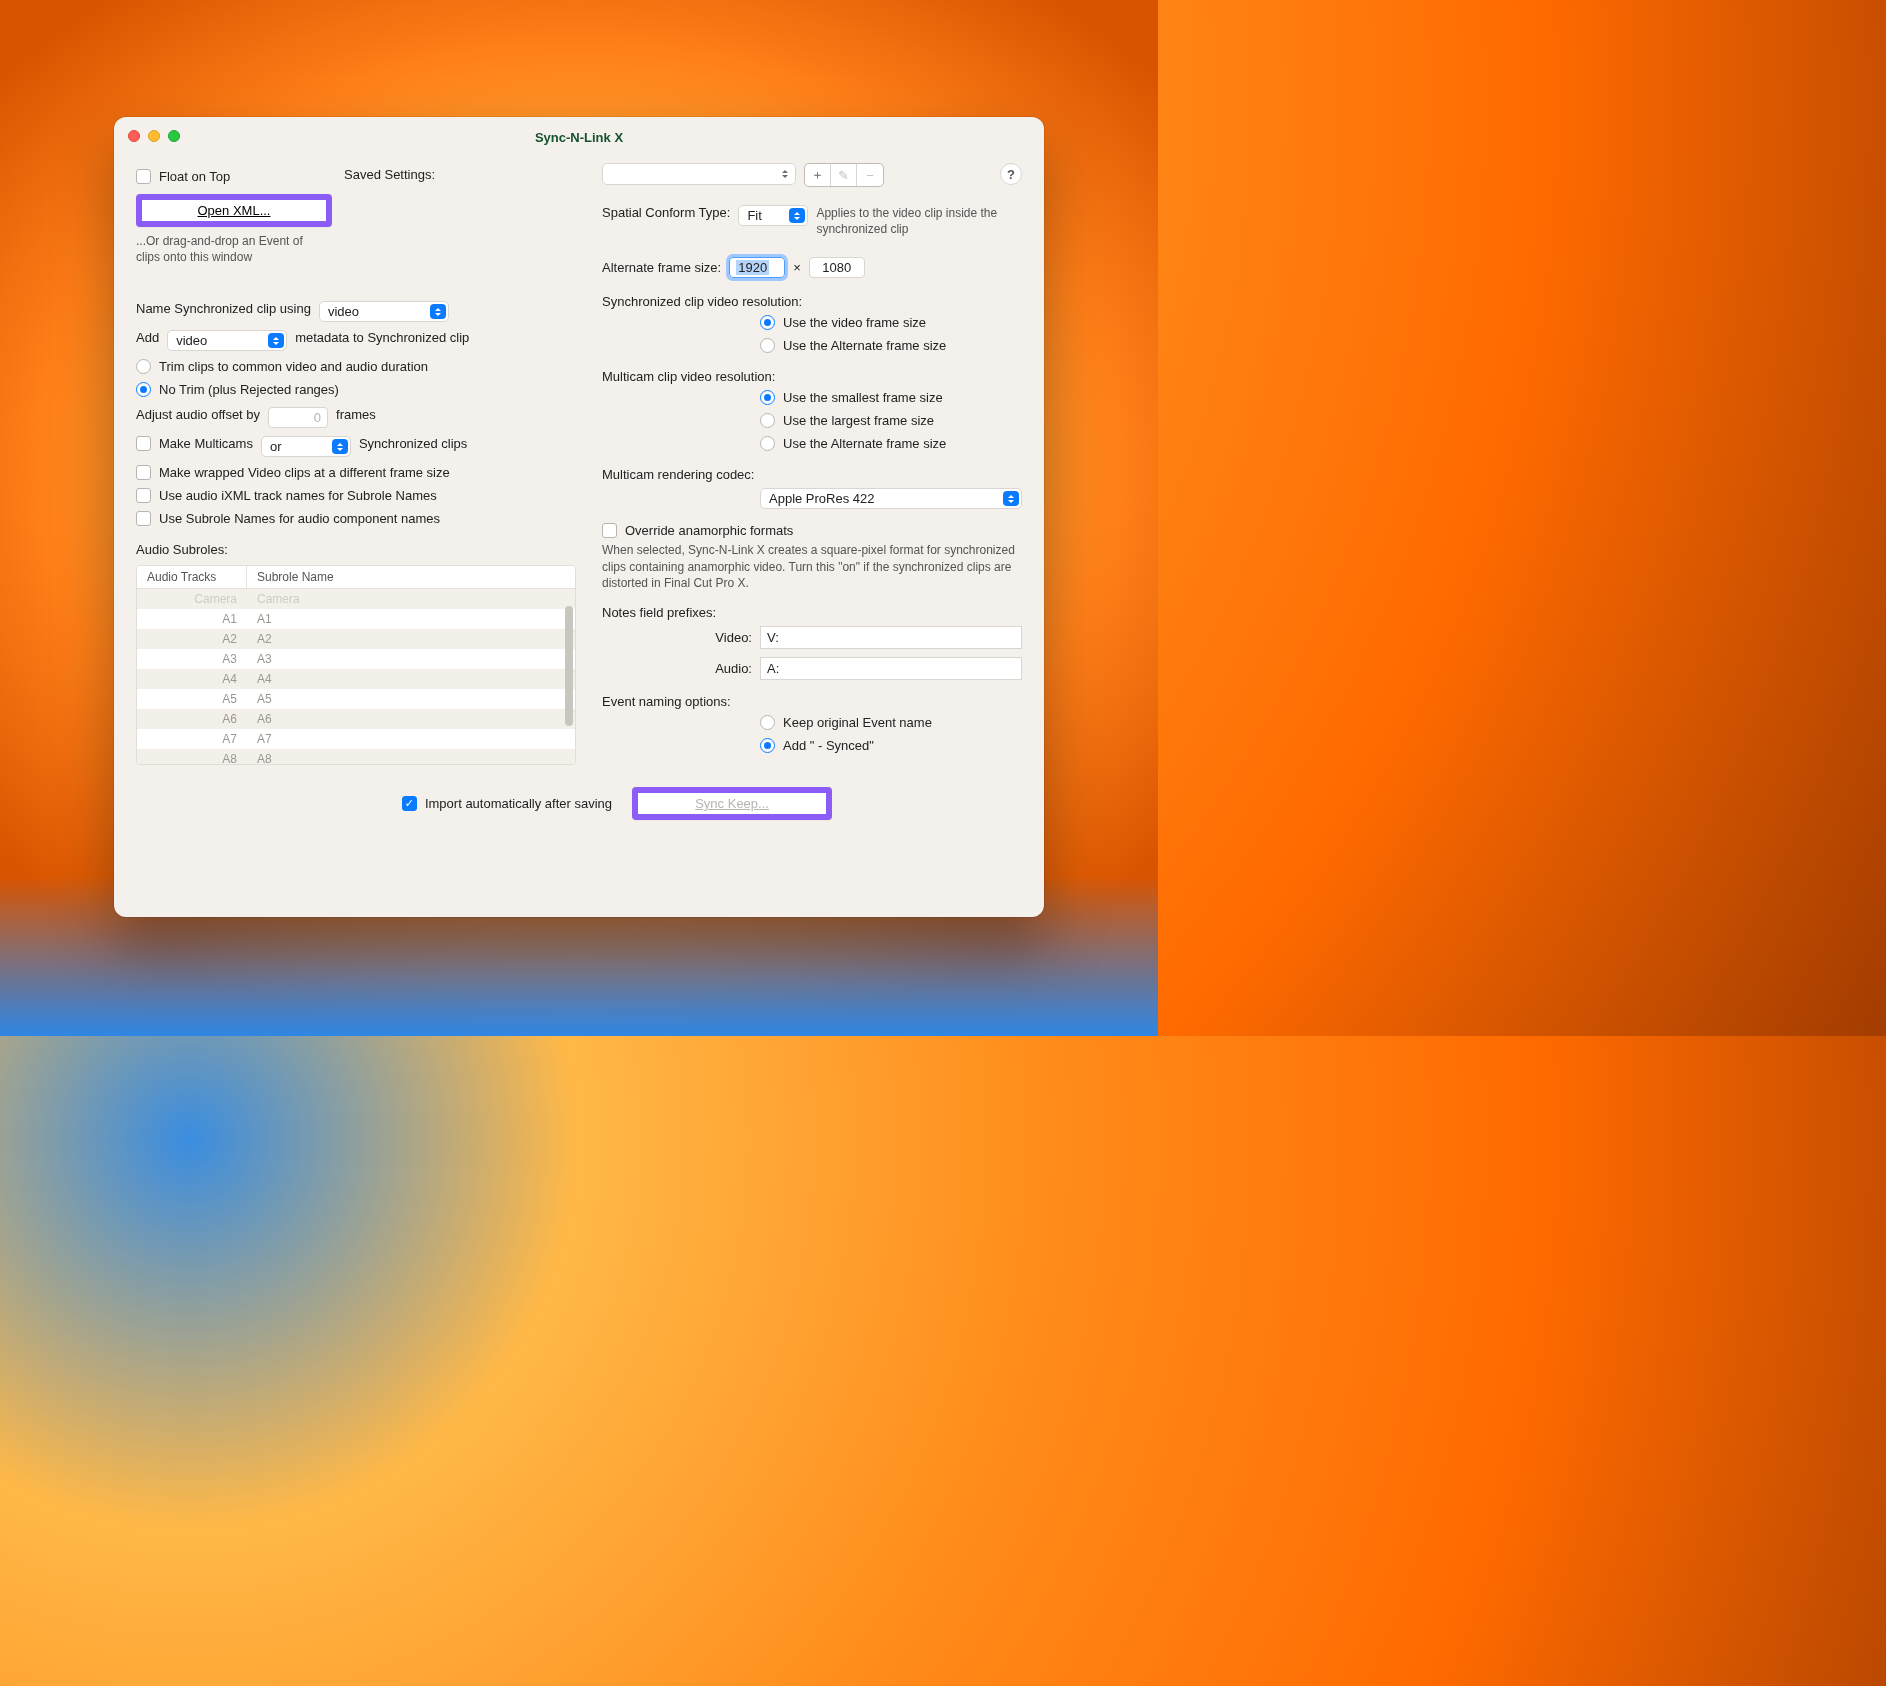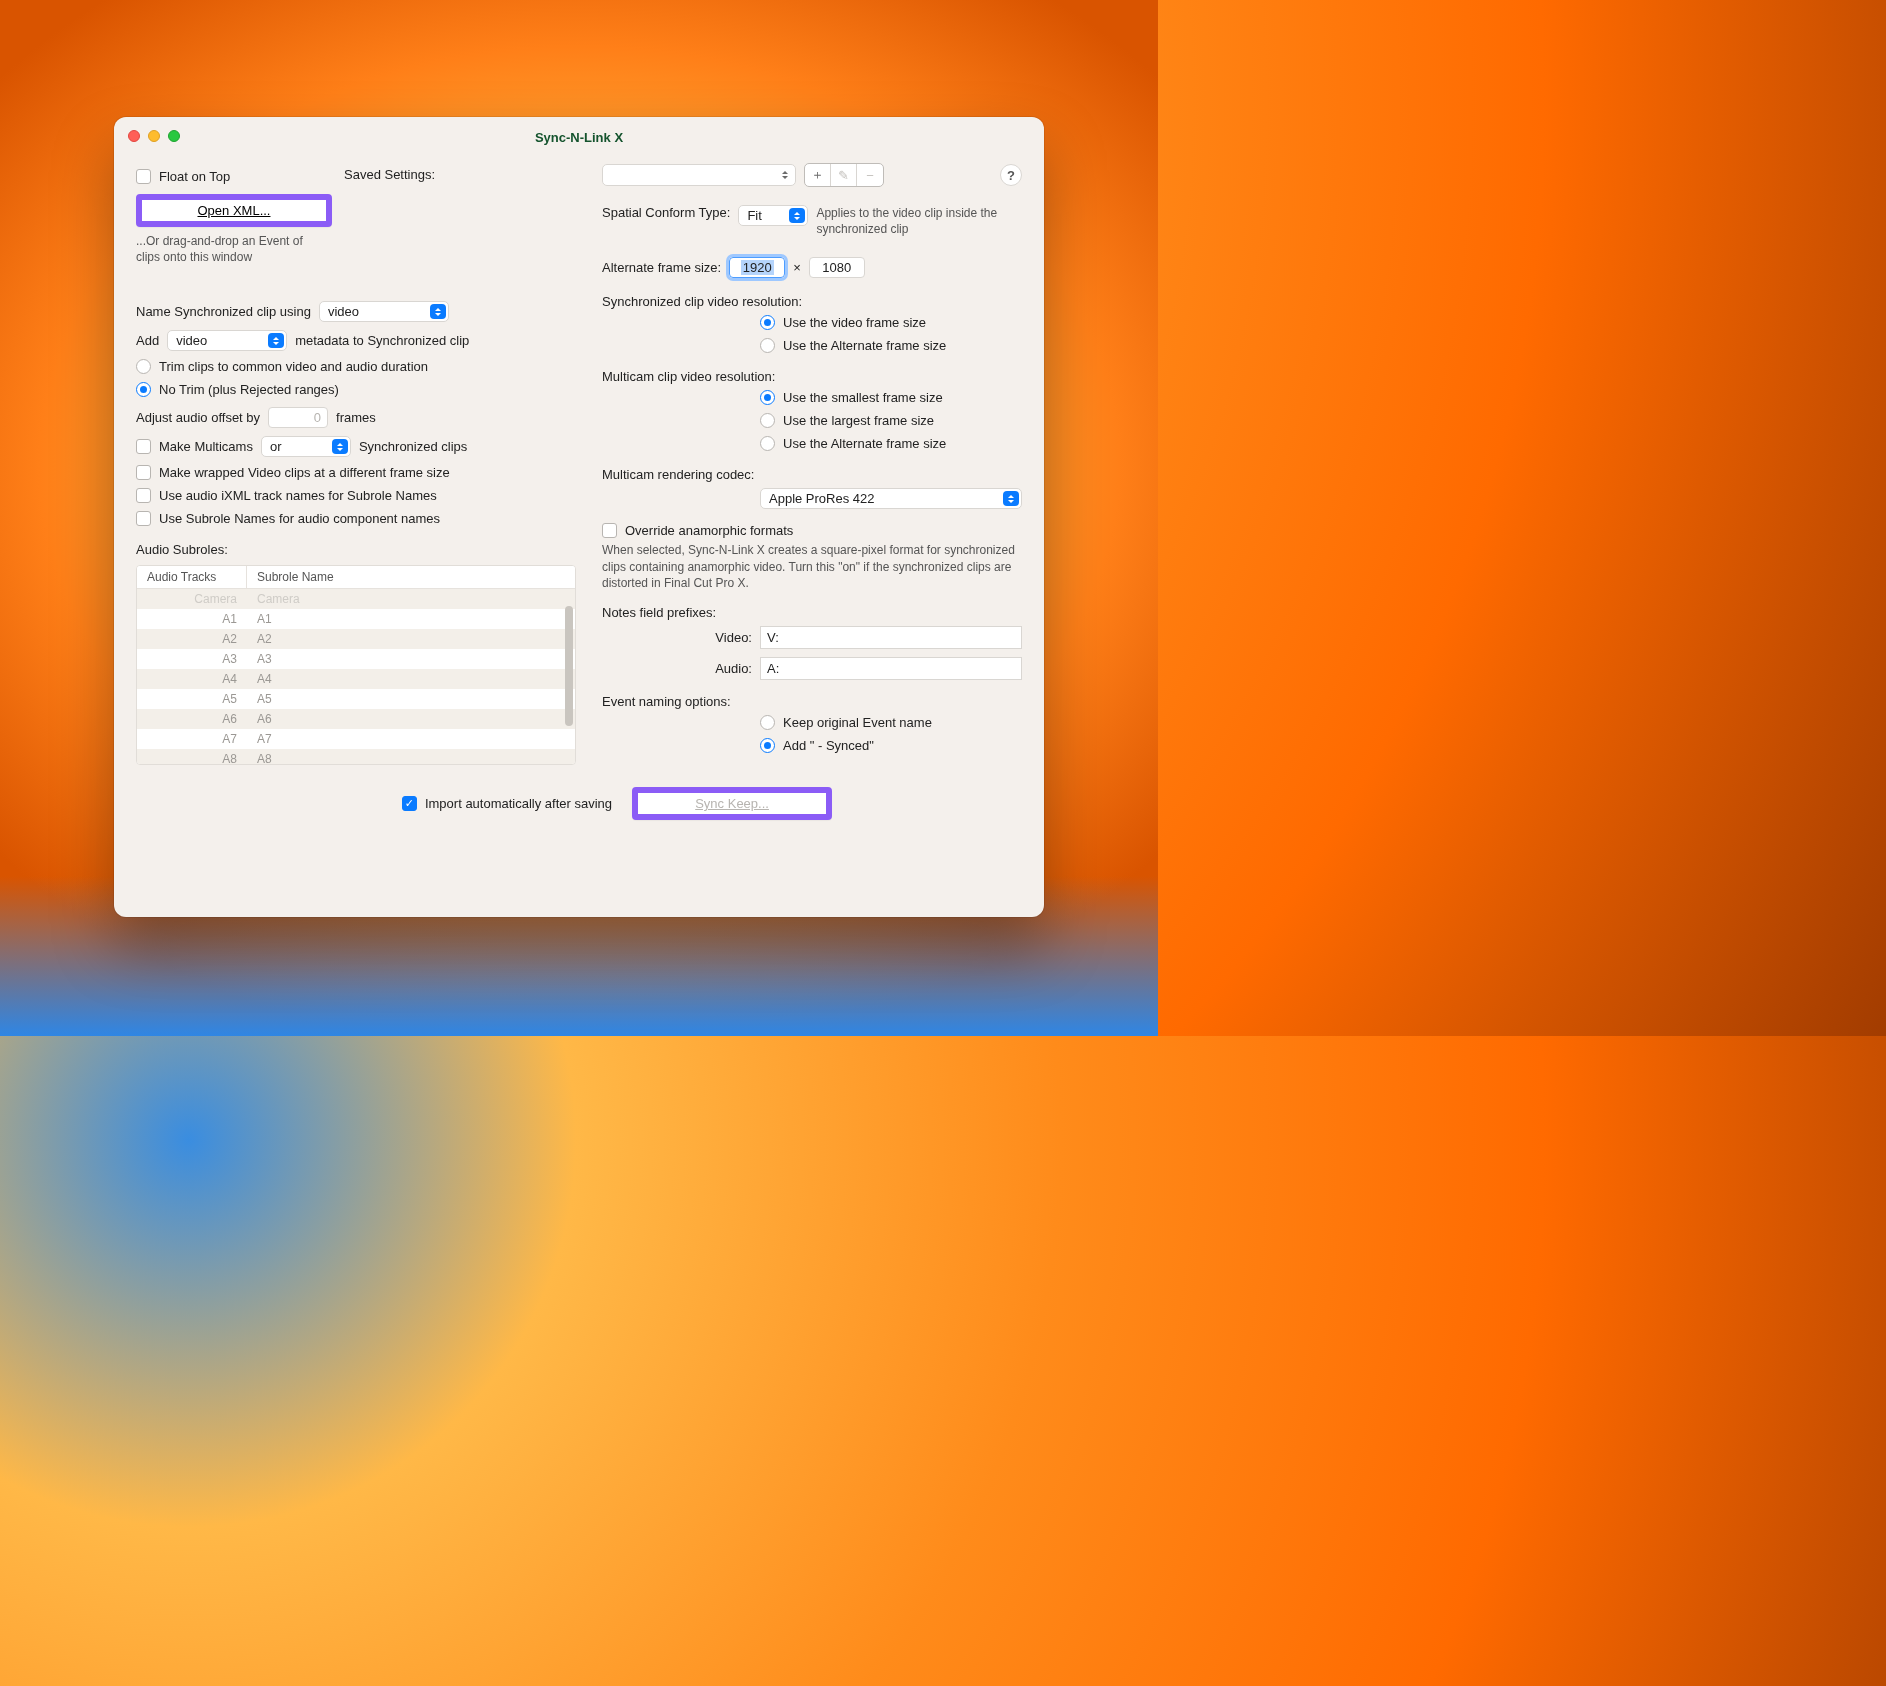--- a/index.html
+++ b/index.html
@@ -39,21 +39,21 @@
     position:relative;
   }
   .traffic { position:absolute; left:14px; top:13px; display:flex; gap:8px;}
   .dot{width:12px;height:12px;border-radius:50%;}
   .dot.red{background:#ff5f57;border:1px solid #e24640;}
   .dot.yellow{background:#febc2e;border:1px solid #dfa023;}
   .dot.green{background:#28c840;border:1px solid #1fa32f;}
   .title{margin:0 auto;font-weight:600;color:#14532d;font-size:13px;}
   .content{display:flex;gap:26px;padding:4px 22px 14px 22px;}
   .col{flex:1;min-width:0;display:flex;flex-direction:column;}
-  .row{display:flex;align-items:center;gap:8px;margin:4px 0;}
+  .row{display:flex;gap:8px;margin:4px 0;}
   .checkbox{width:15px;height:15px;border:1px solid #b8b5b1;border-radius:3px;background:#fff;display:inline-flex;align-items:center;justify-content:center;flex:0 0 15px;}
   .checkbox.checked{background:#0a7bff;border-color:#0a7bff;}
   .checkbox.checked::after{content:"✓";color:#fff;font-size:11px;line-height:1;}
   .radio{width:15px;height:15px;border:1px solid #b8b5b1;border-radius:50%;background:#fff;flex:0 0 15px;position:relative;}
   .radio.checked{border-color:#0a7bff;}
   .radio.checked::after{content:"";position:absolute;inset:3px;border-radius:50%;background:#0a7bff;}
   .btn{background:#fff;border:6px solid #8b5cf6;border-radius:4px;padding:3px 14px;font-size:13px;box-shadow:0 1px 1px rgba(0,0,0,0.04);text-decoration:underline;}
   .btn.primary-disabled{color:#b7b4b0;}
   .select{background:#fff;border:1px solid #d9d6d2;border-radius:5px;padding:2px 22px 2px 8px;position:relative;min-width:60px;}
   .select .arrows{position:absolute;right:2px;top:2px;bottom:2px;width:16px;background:#0a7bff;border-radius:4px;display:flex;flex-direction:column;align-items:center;justify-content:center;gap:0;}
@@ -254,21 +254,21 @@
         <span class="right-label" style="width:auto">Spatial Conform Type:</span>
         <div class="select" style="min-width:70px">
           <span>Fit</span>
           <span class="arrows"></span>
         </div>
         <div class="hint" style="flex:1">Applies to the video clip inside the synchronized clip</div>
       </div>
 
       <div class="fieldrow" style="margin-top:16px">
         <span>Alternate frame size:</span>
-        <div class="input focus" style="width:56px;text-align:center;font-weight:500;"><span style="background:#b5d4fb;padding:0 2px">1920</span></div>
+        <div class="input focus" style="width:56px;text-align:left;font-weight:500;"><span style="background:#b5d4fb;padding:0 2px">1920</span></div>
         <span>×</span>
         <div class="input" style="width:56px;text-align:center"><span>1080</span></div>
       </div>
 
       <div class="section-head">Synchronized clip video resolution:</div>
       <div class="row" style="padding-left:158px">
         <span class="radio checked"></span>
         <span>Use the video frame size</span>
       </div>
       <div class="row" style="padding-left:158px">

